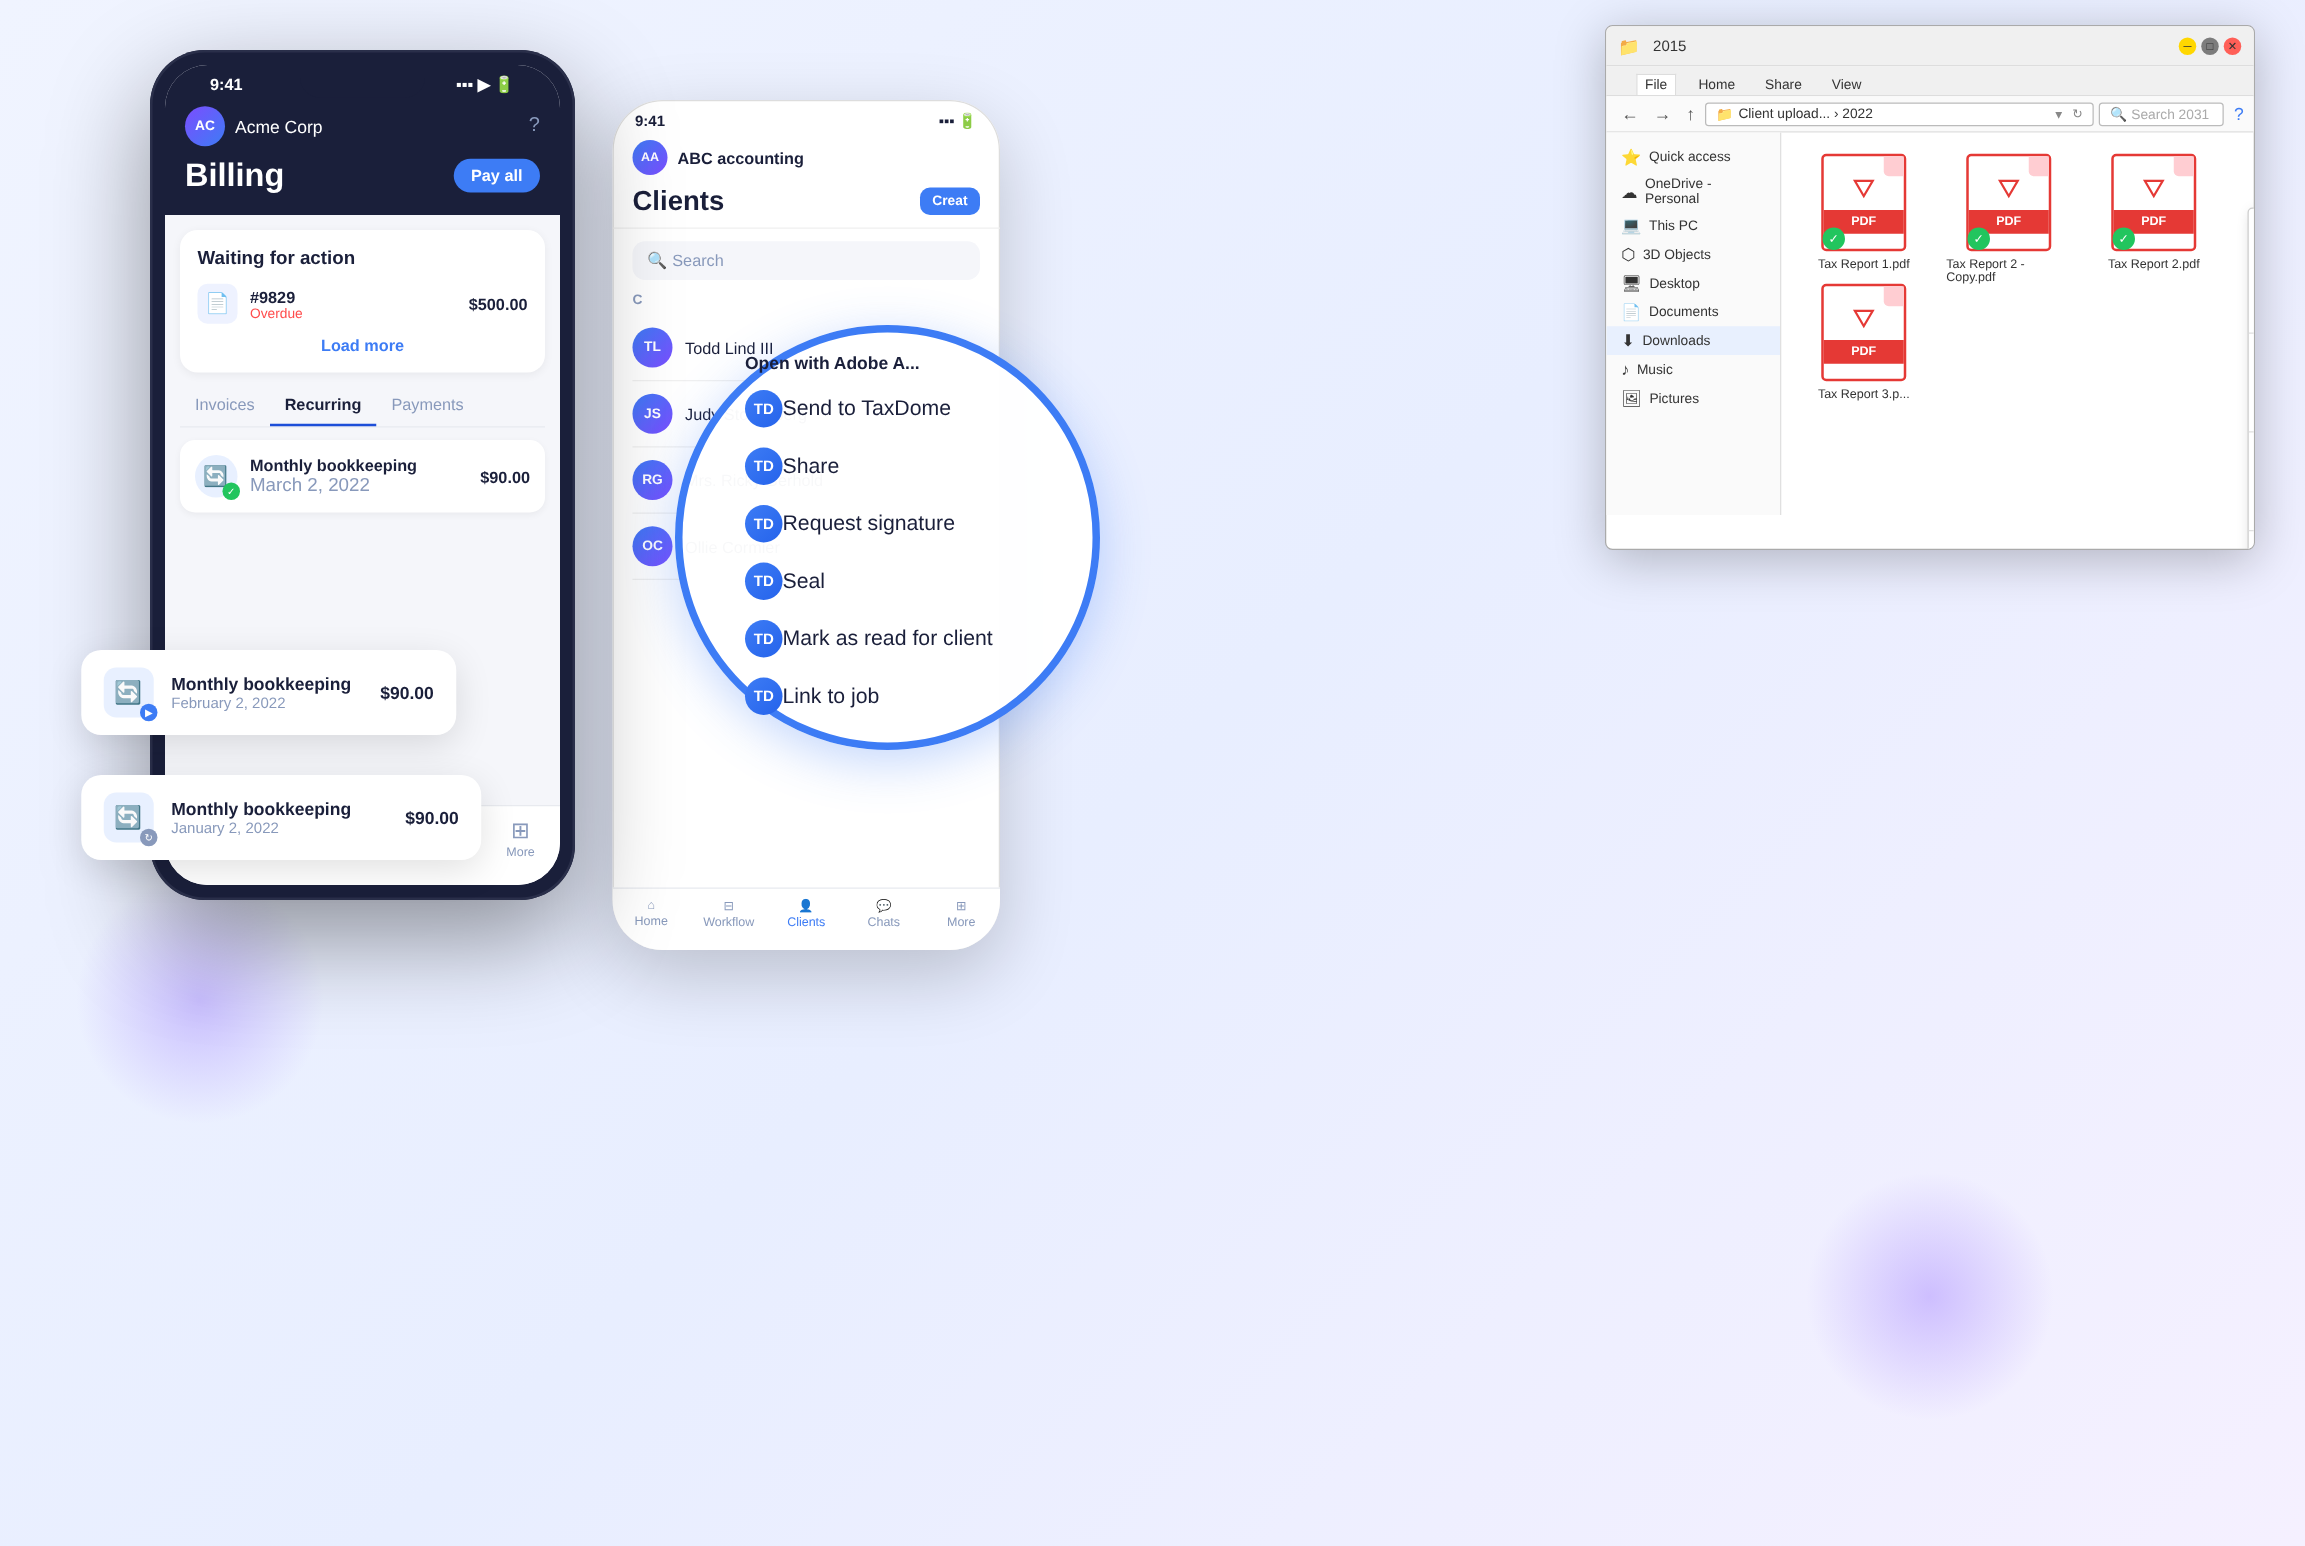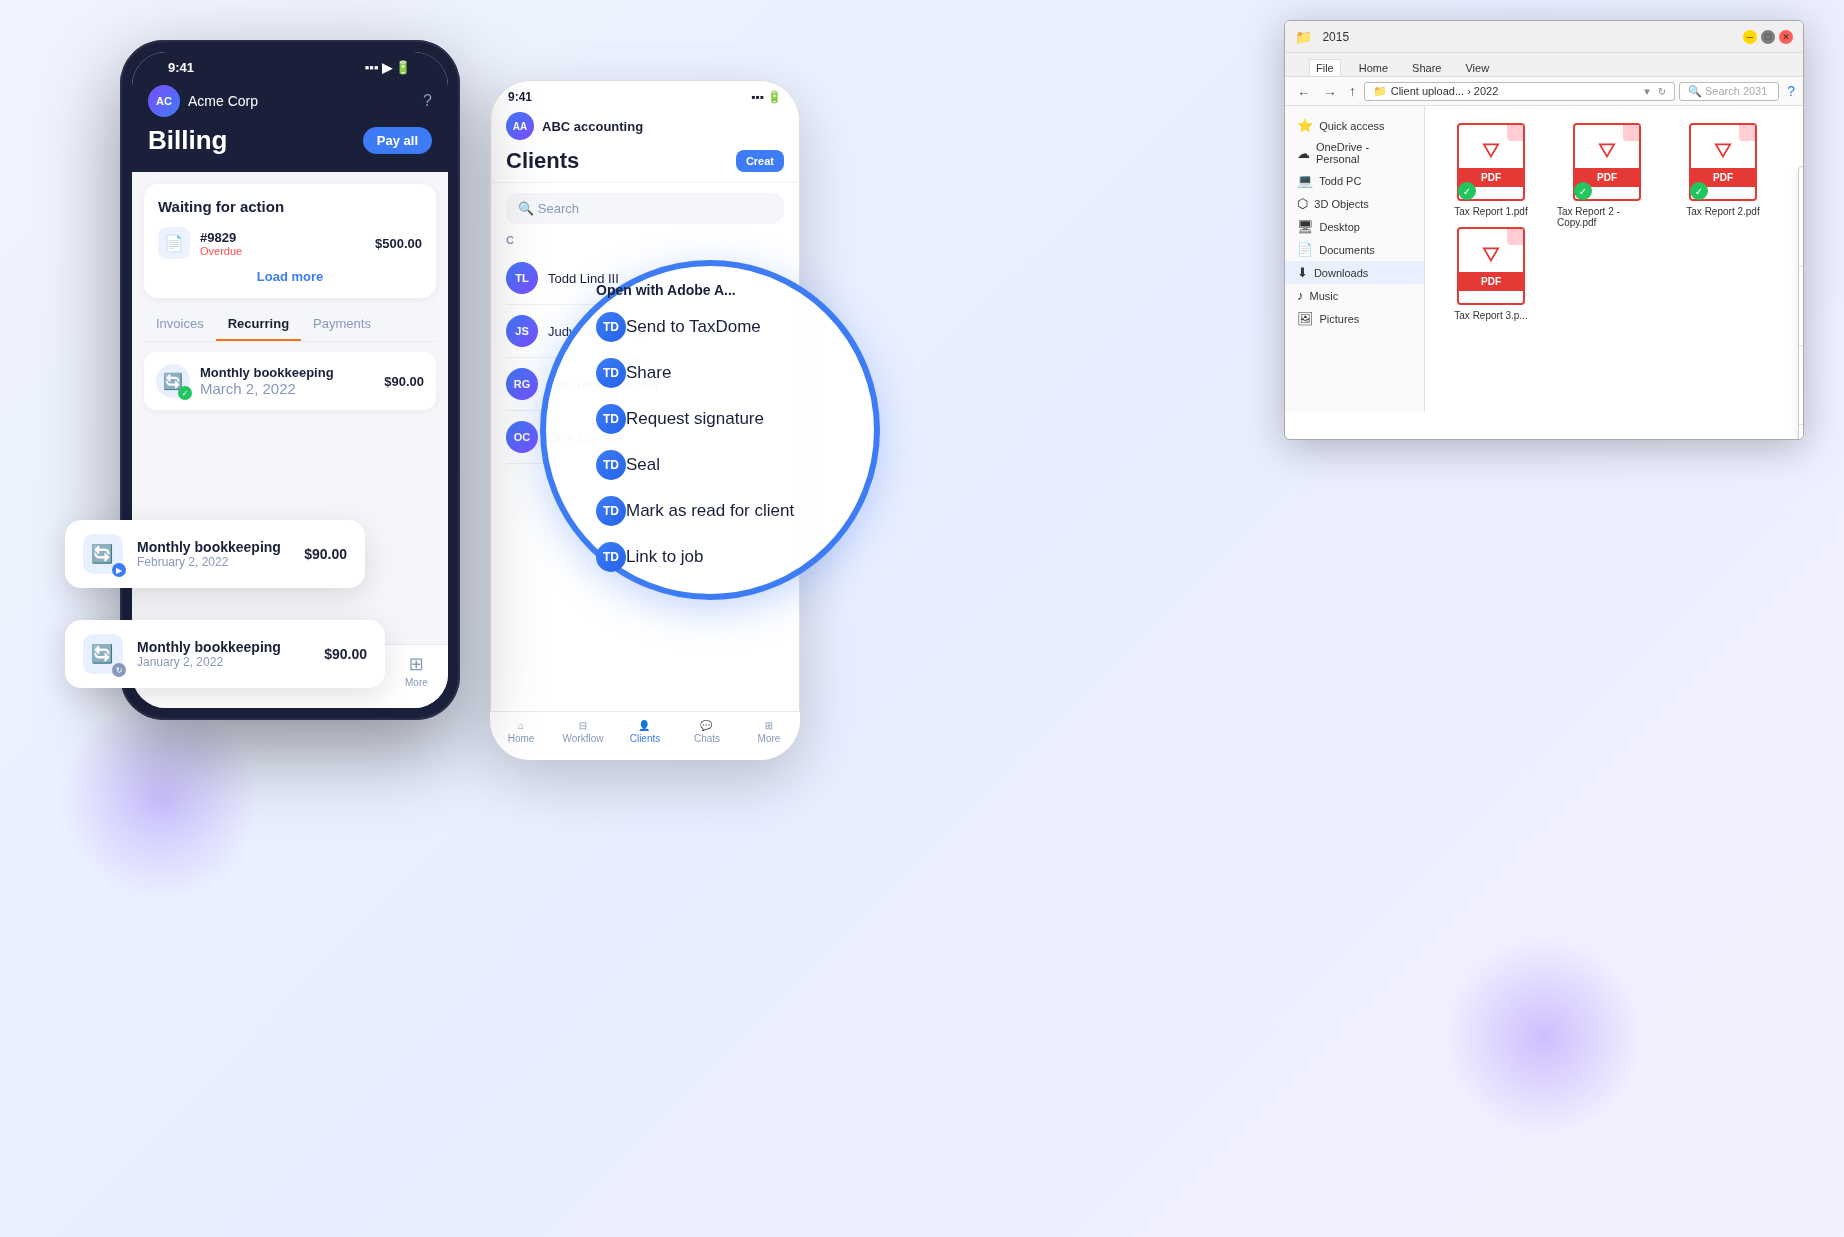--- a/index.html
+++ b/index.html
@@ -146,21 +146,21 @@
     }
     .phone1-tab {
       padding: 8px 12px;
       font-size: 13px;
       color: #8899bb;
       cursor: pointer;
     }
     .phone1-tab.active {
       color: #1a1f3a;
       font-weight: 600;
-      border-bottom: 2px solid #f97316;
+      border-bottom: 2px solid #1d4ed8;
     }
     .phone1-recurring-item {
       display: flex;
       align-items: center;
       justify-content: space-between;
       background: #fff;
       border-radius: 12px;
       padding: 12px;
       box-shadow: 0 2px 6px rgba(0,0,0,0.05);
     }
@@ -858,21 +858,21 @@
       <div class="win-sidebar-item">
         <span class="win-sidebar-icon">⭐</span>
         <span>Quick access</span>
       </div>
       <div class="win-sidebar-item">
         <span class="win-sidebar-icon">☁</span>
         <span>OneDrive - Personal</span>
       </div>
       <div class="win-sidebar-item">
         <span class="win-sidebar-icon">💻</span>
-        <span>Todd PC</span>
+        <span>This PC</span>
       </div>
       <div class="win-sidebar-item">
         <span class="win-sidebar-icon">⬡</span>
         <span>3D Objects</span>
       </div>
       <div class="win-sidebar-item">
         <span class="win-sidebar-icon">🖥</span>
         <span>Desktop</span>
       </div>
       <div class="win-sidebar-item">

